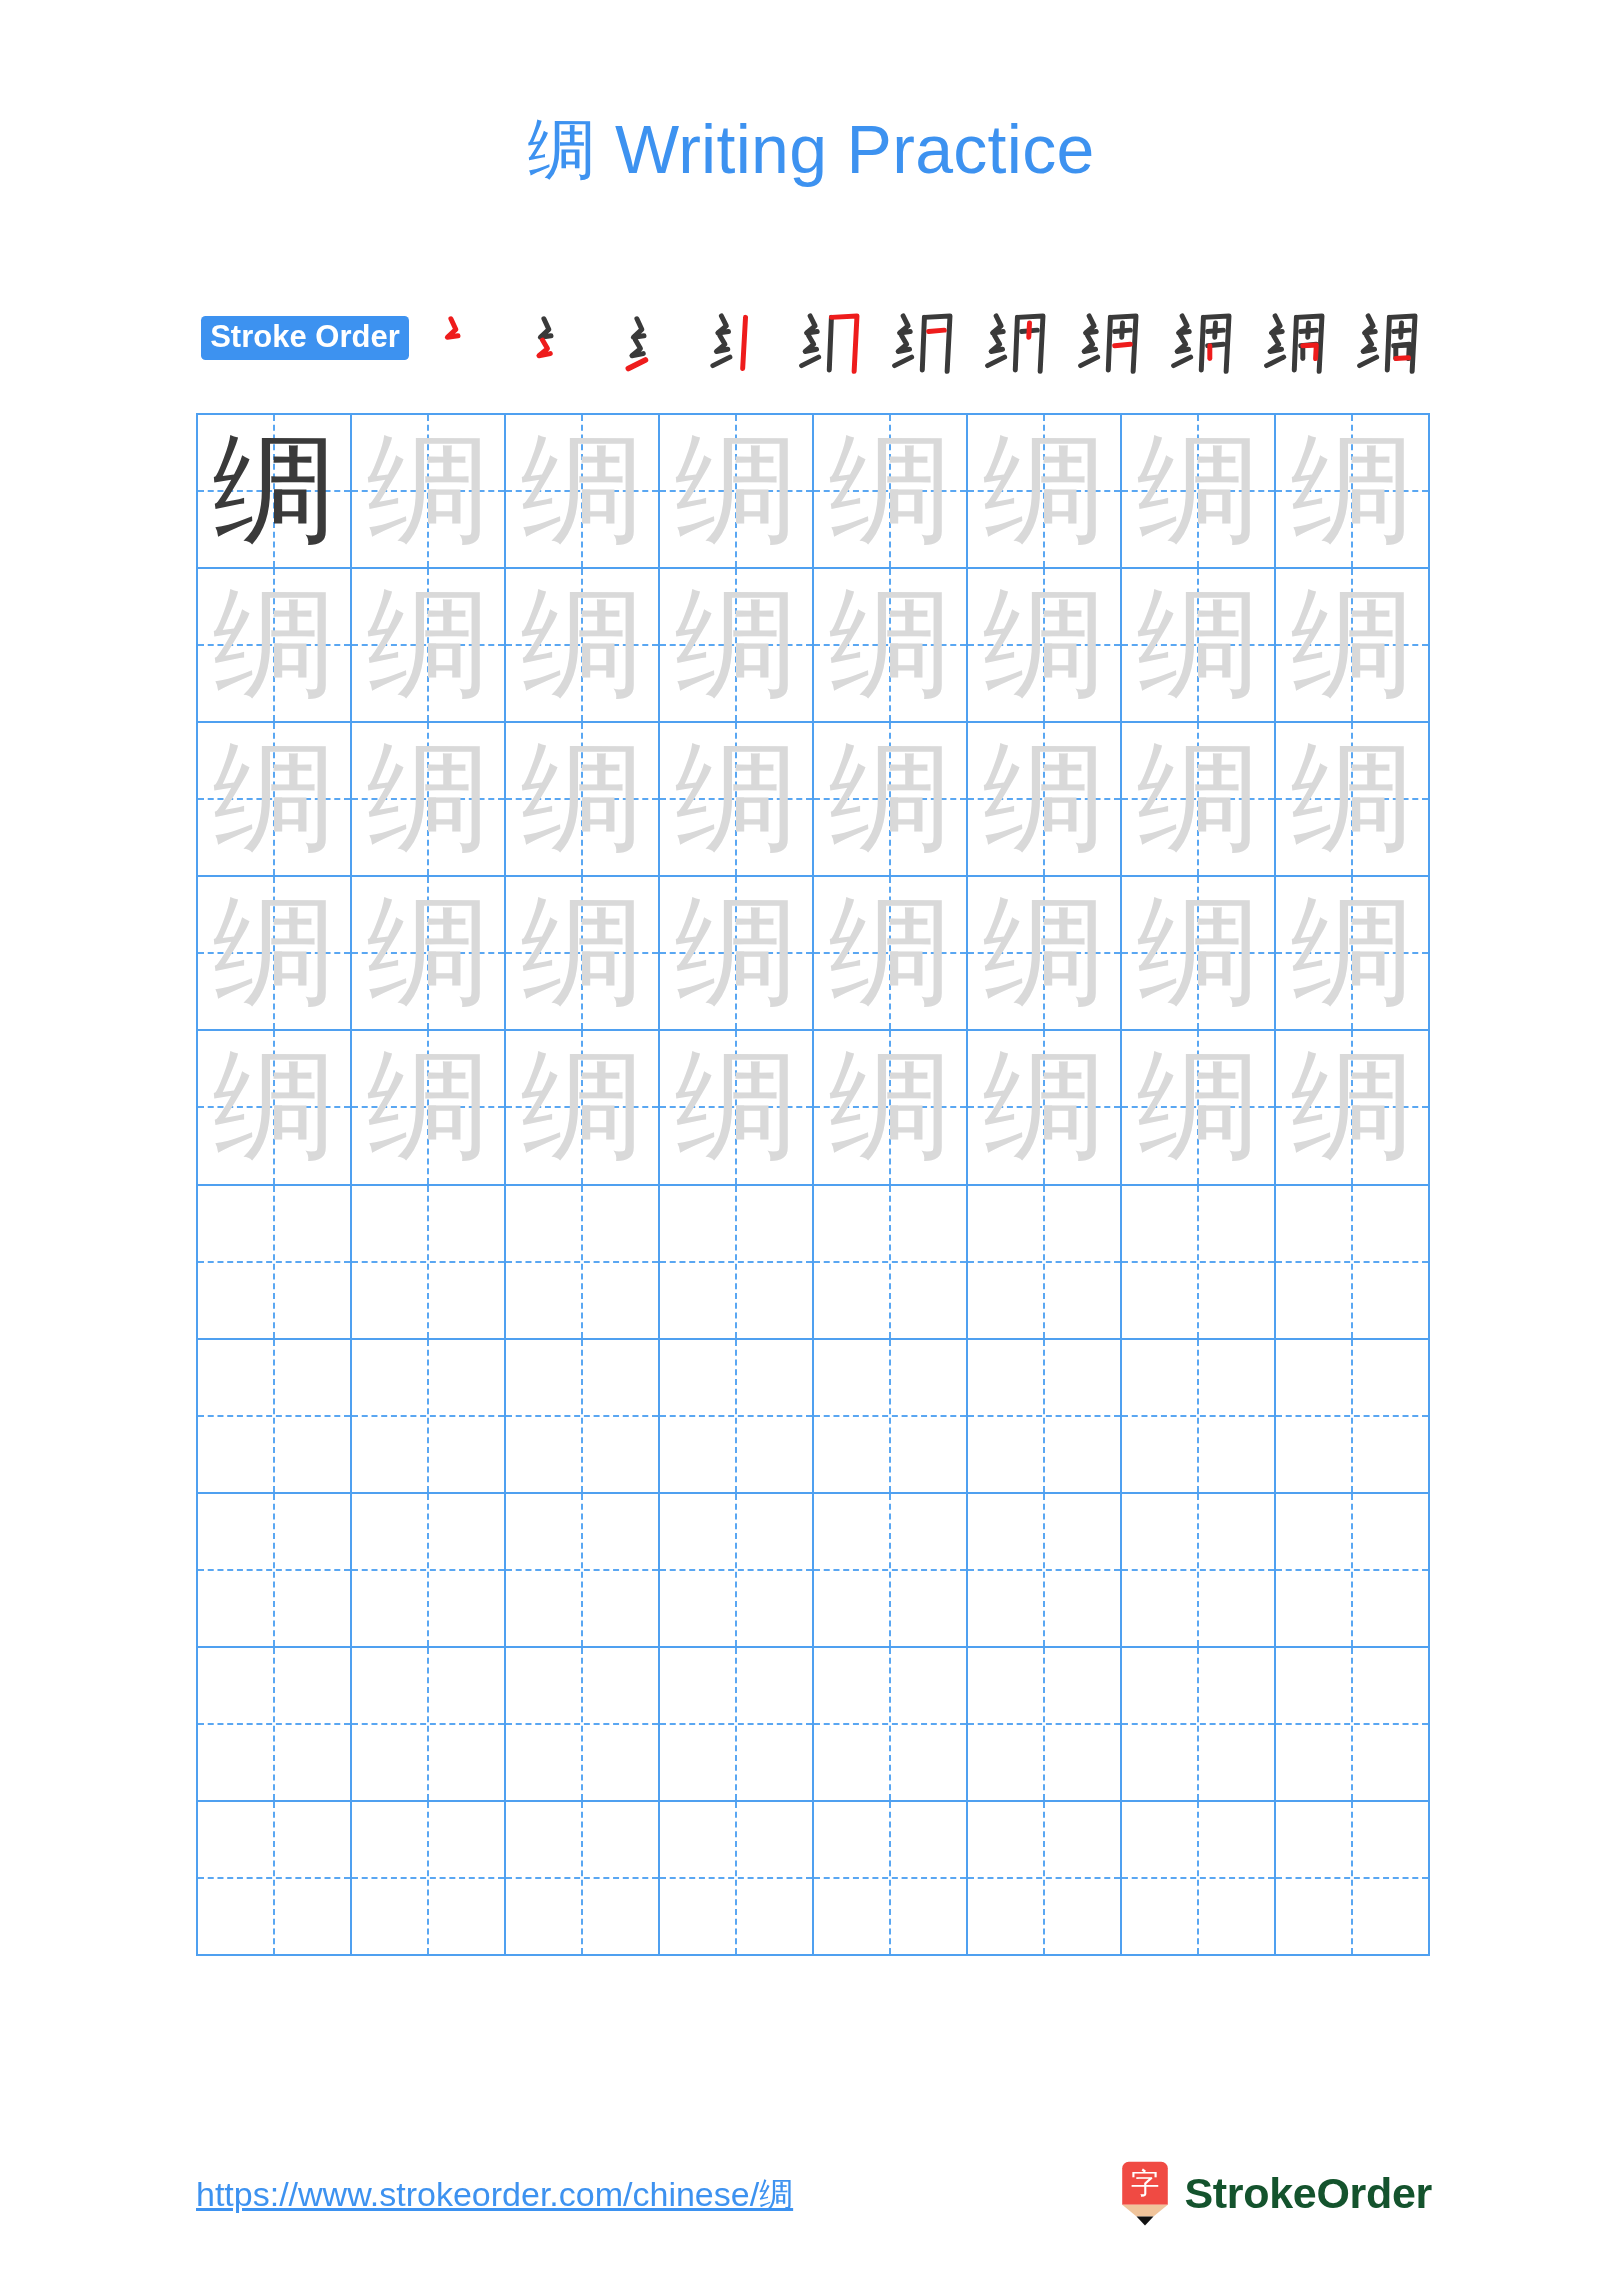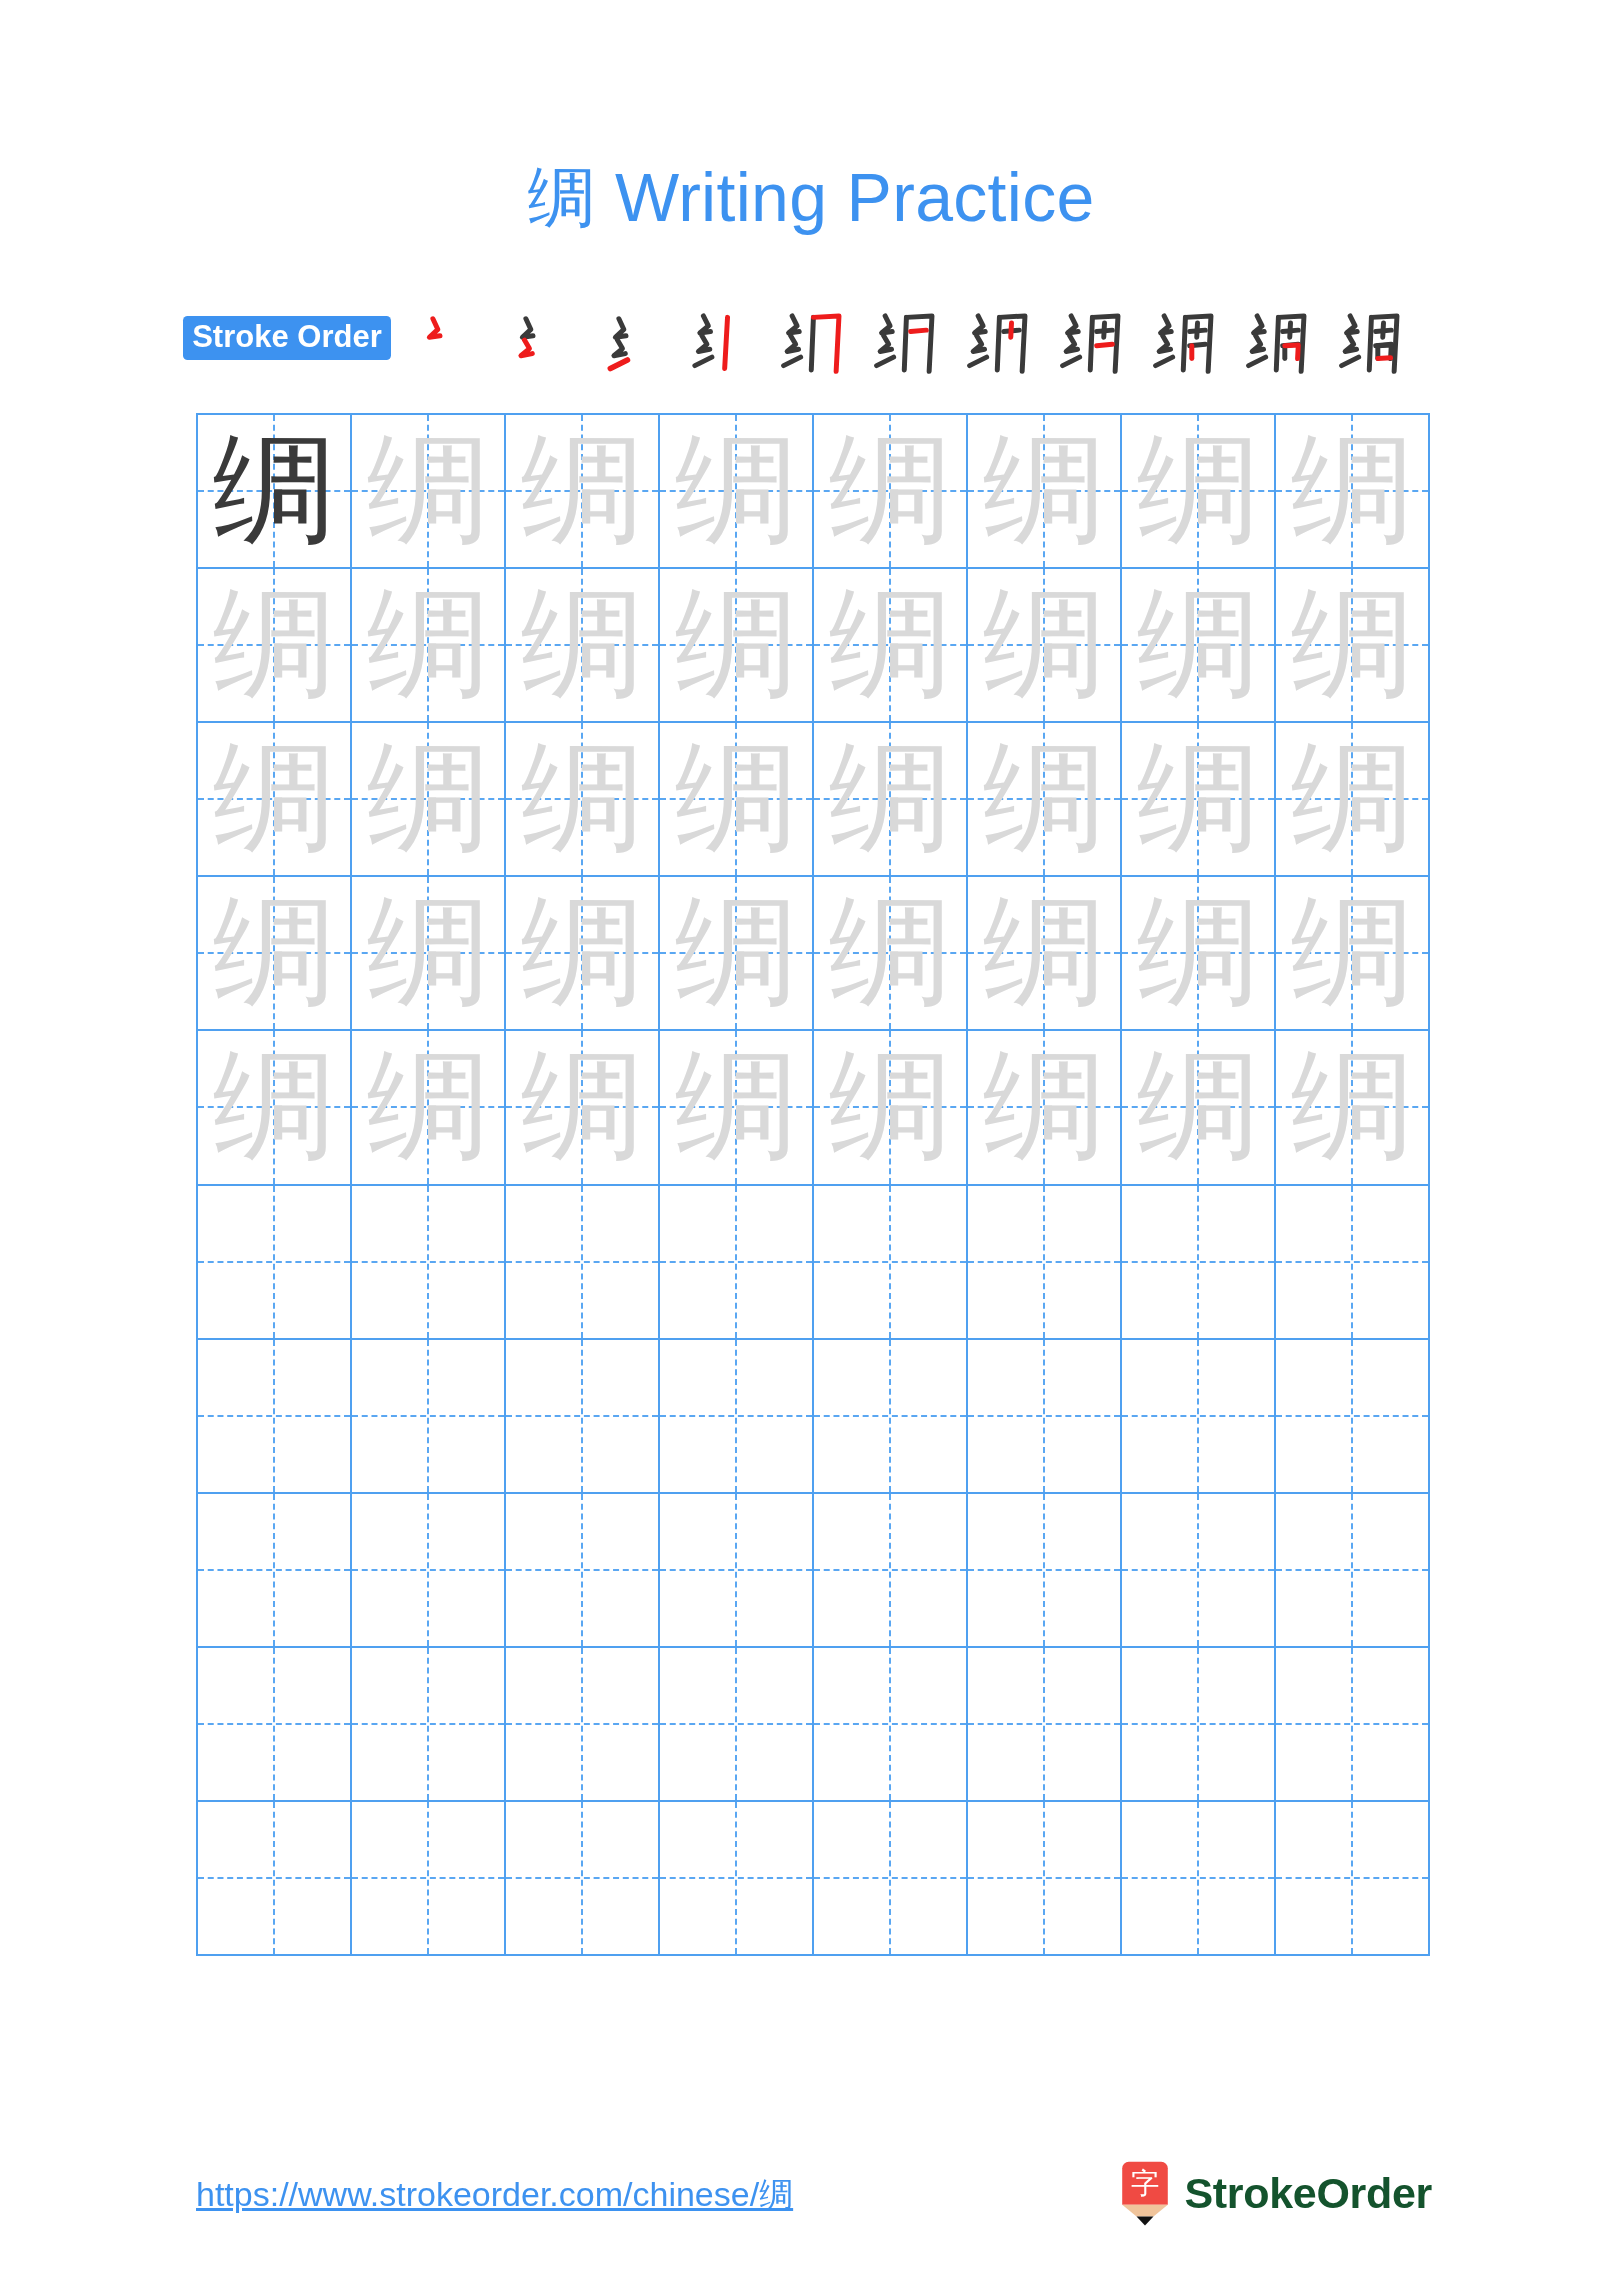--- a/index.html
+++ b/index.html
@@ -26,31 +26,30 @@
     position: absolute;
     top: 105px;
     left: 0;
     width: 100%;
     text-align: center;
     color: #3d92f0;
     font-size: 68px;
     font-weight: 400;
     letter-spacing: 0.3px;
     white-space: nowrap;
-    margin-top: 48px;
   }
   .title .title-char {
     font-family: "DejaVu Sans", "Liberation Sans", sans-serif;
   }
 
   
   .stroke-row {
     position: absolute;
     top: 302px;
-    left: 183px;
+    left: 201px;
     width: 1234px;
     height: 72px;
     display: flex;
     align-items: center;
     gap: 0px;
   }
   .stroke-badge {
     background: #3d92f0;
     color: #ffffff;
     font-size: 31px;

